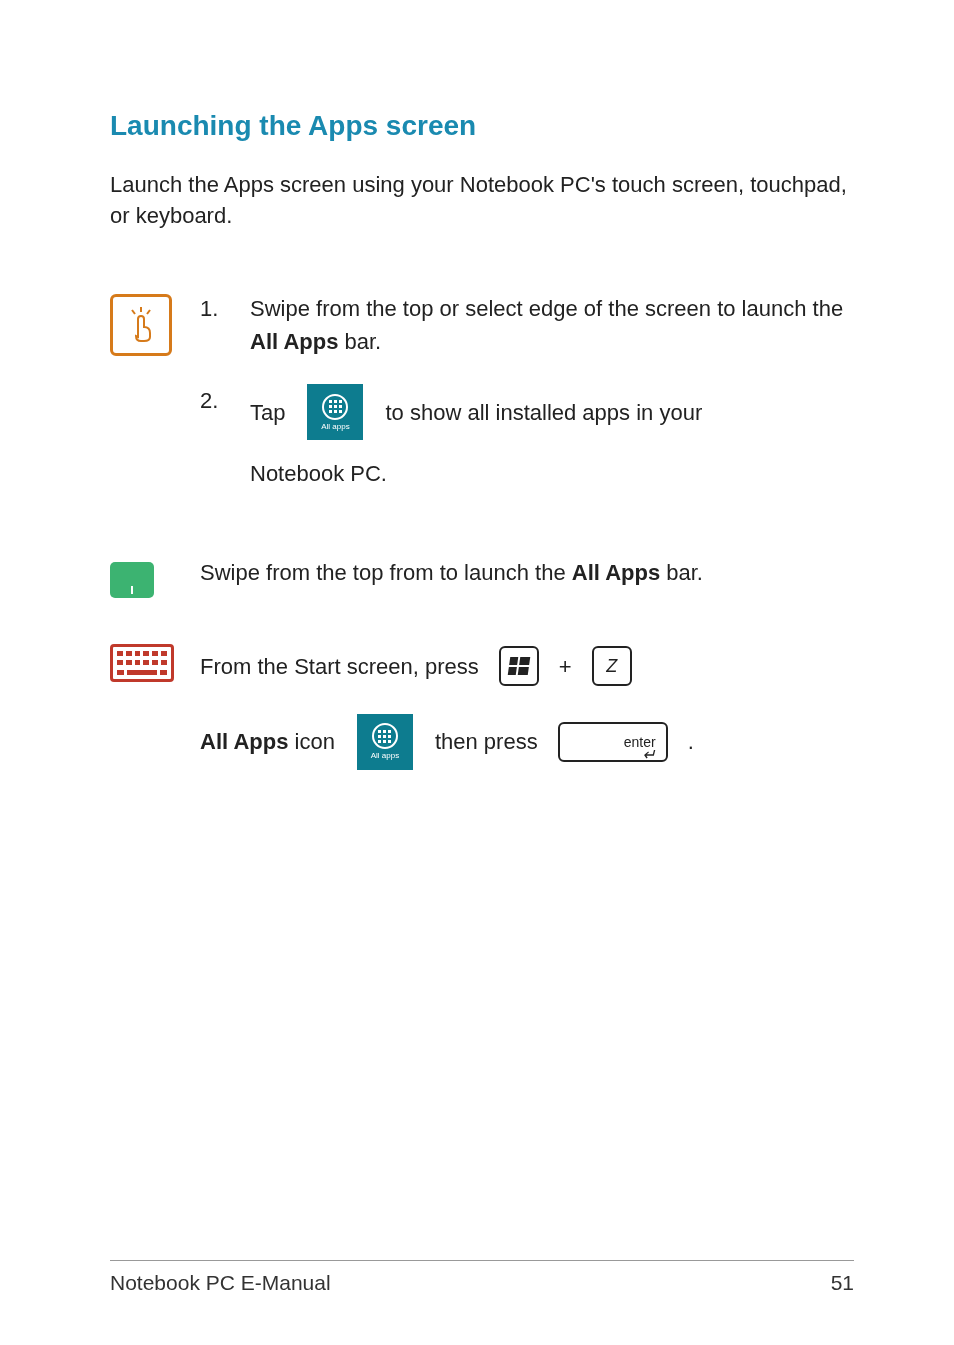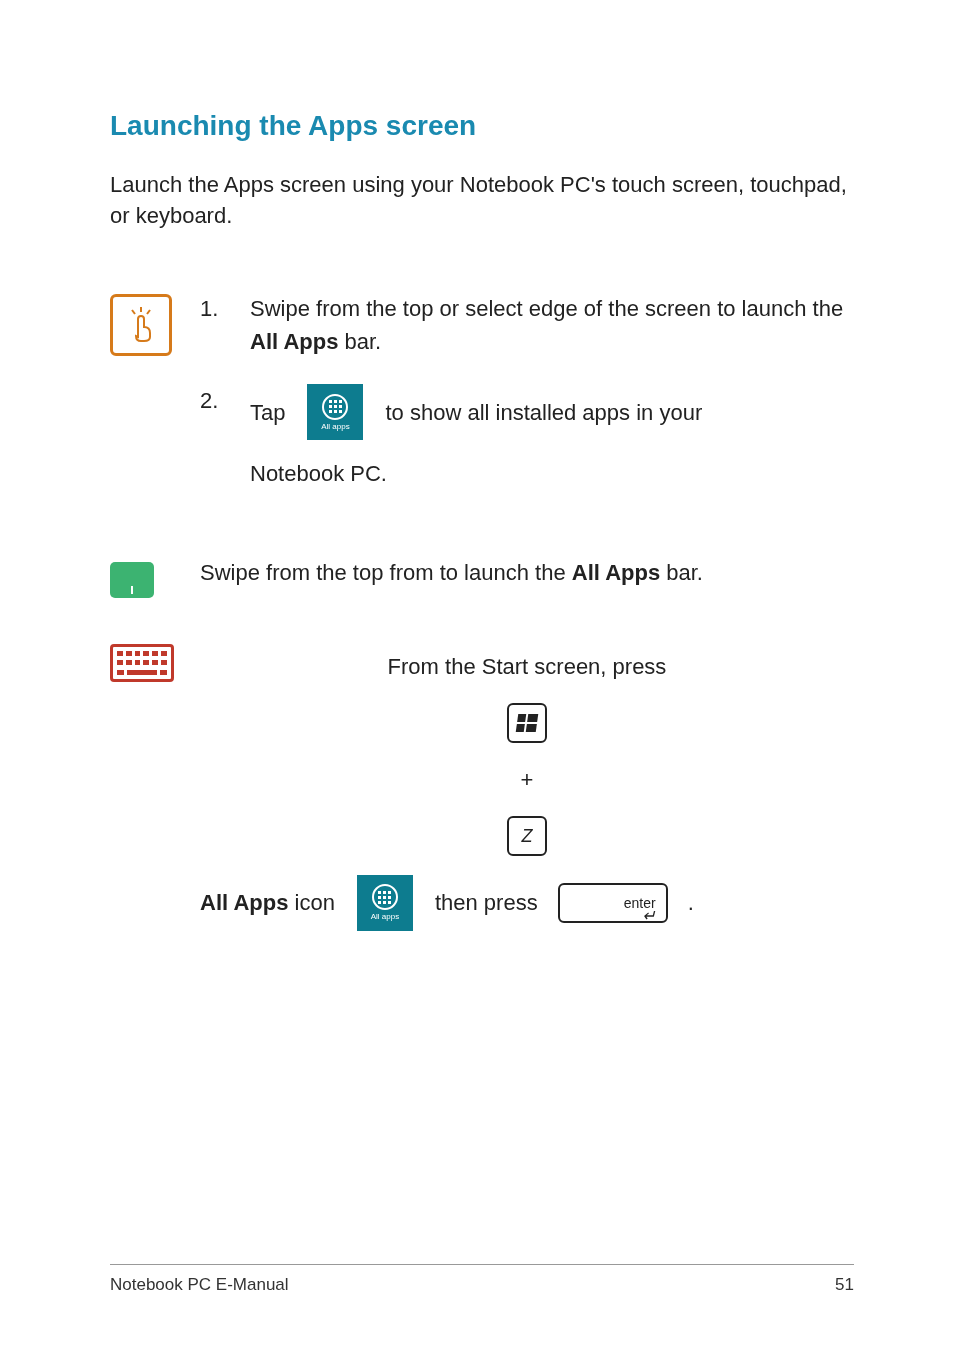--- a/index.html
+++ b/index.html
@@ -130,21 +130,21 @@
     transform: skewX(-8deg);
   }
   .winlogo span { background:#222; }
   .enter-label { font-size:14px; font-style:normal; position:relative; }
   .enter-arrow { font-size:16px; line-height:0; display:block; text-align:right; }
   
   .footer {
     position:absolute; bottom:50px; left:110px; right:100px;
     border-top:1px solid #999; padding-top:10px;
     display:flex; justify-content:space-between;
-    font-size:17px; color:#333;
+    font-size:21px; color:#333;
   }
   .below-line { margin-top: 16px; }
 </style>
 </head>
 <body>
 
 <h2 class="heading">Launching the Apps screen</h2>
 
 <p class="intro">Launch the Apps screen using your Notebook PC's touch screen, touchpad, or keyboard.</p>
 
@@ -226,21 +226,21 @@
           <div class="kb-key"></div>
         </div>
       <div class="kb-row bottom">
           <div class="kb-key"></div>
           <div class="kb-key space"></div>
           <div class="kb-key"></div>
         </div>
     </div>
   </div>
   <div class="content-col">
-    <div class="inline-flow" style="margin-bottom:18px;flex-direction:column;">
+    <div class="inline-flow" style="margin-bottom:18px;">
       <span class="tline">From the Start screen, press</span>
       <span class="keycap">
         <span class="winlogo">
             <span></span>
             <span></span>
             <span></span>
             <span></span>
           </span>
       </span>
       <span class="tline">+</span>

